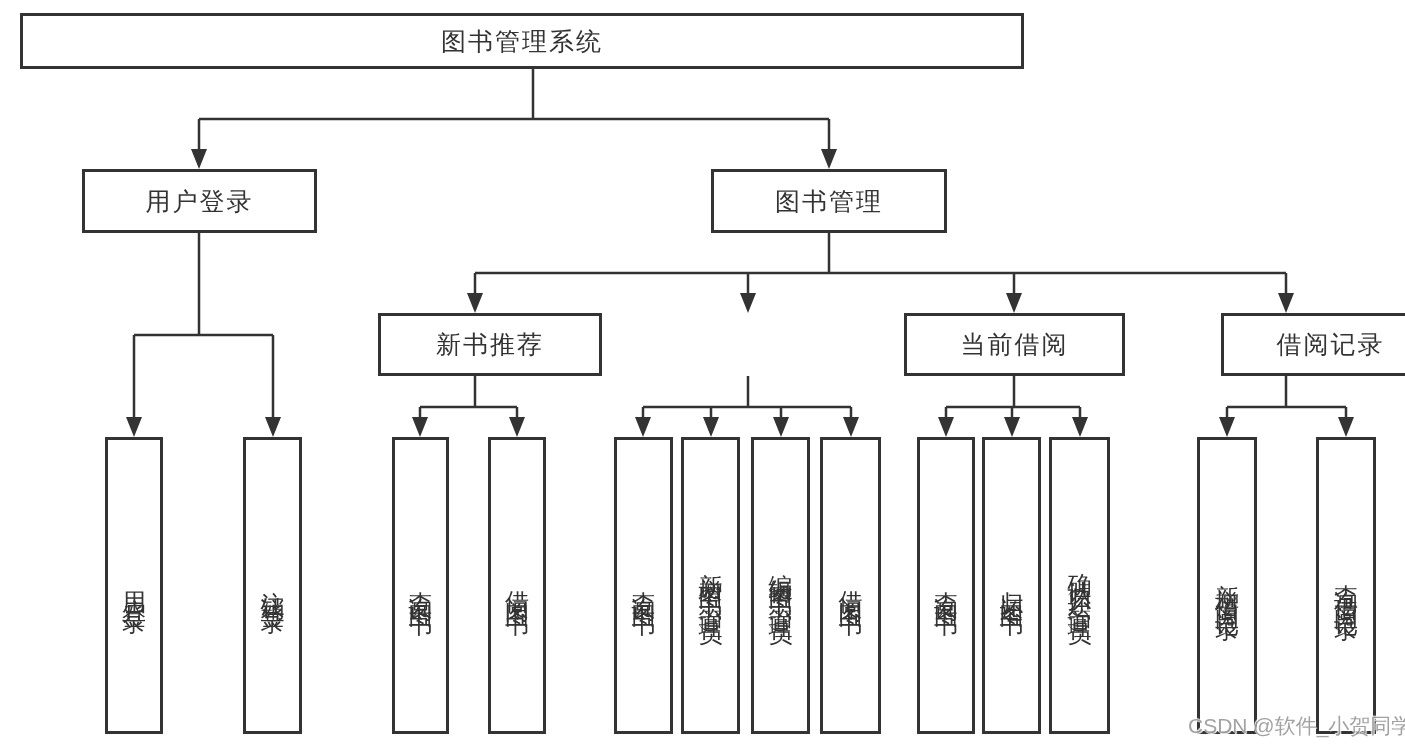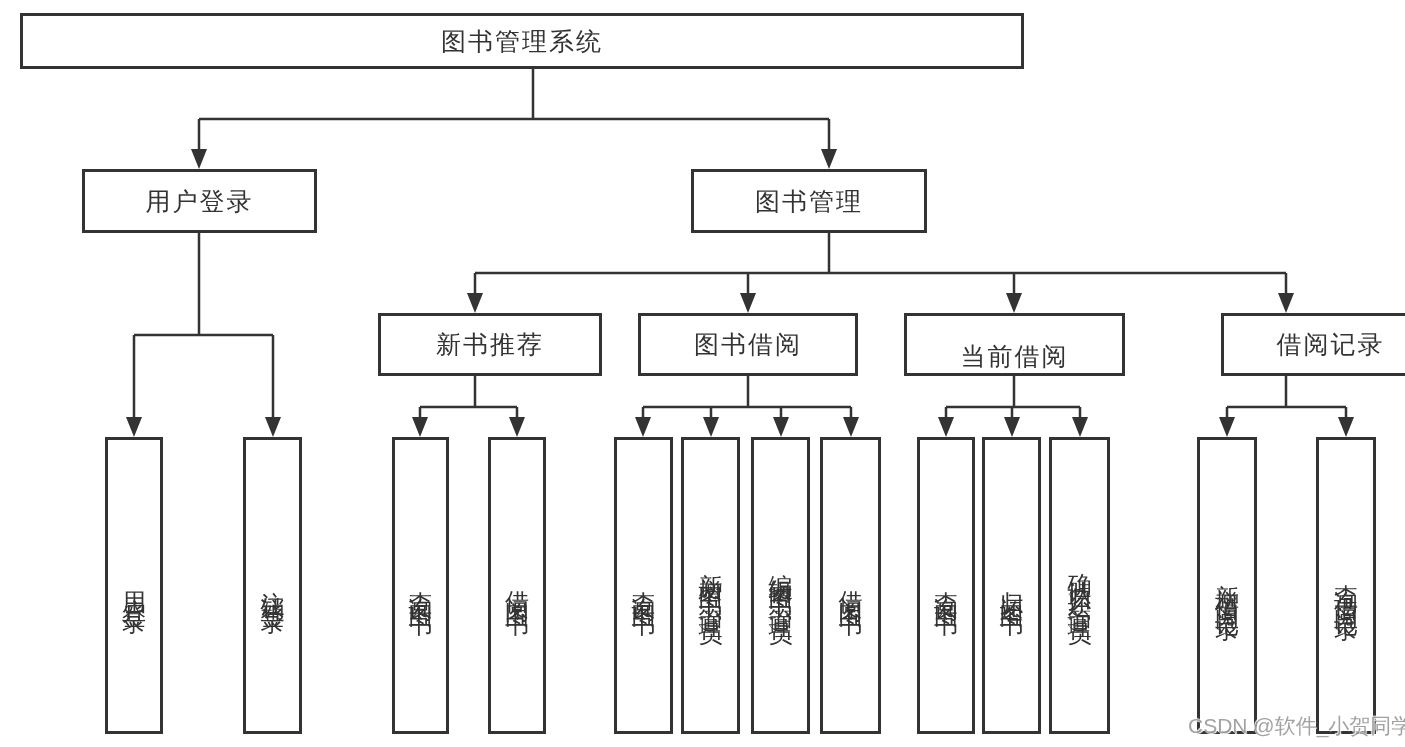--- a/index.html
+++ b/index.html
@@ -123,31 +123,28 @@
     </g>
   </svg>
 
   <div class="hbox" style="left:20px; top:13px; width:1004px; height:56px;">
     <span>图书管理系统</span>
   </div>
 
   <div class="hbox" style="left:82px; top:169px; width:235px; height:64px;">
     <span>用户登录</span>
   </div>
-  <div class="hbox" style="left:691px; top:169px; width:236px; height:64px;">
+  <div class="hbox" style="left:711px; top:169px; width:236px; height:64px;">
     <span>图书管理</span>
   </div>
 
   <div class="hbox" style="left:378px; top:313px; width:224px; height:63px;">
     <span>新书推荐</span>
   </div>
-  <div class="hbox" style="left:638px; top:313px; width:220px; height:63px;">
-    <span>图书借阅</span>
-  </div>
-  <div class="hbox" style="left:904px; top:313px; width:221px; height:63px;align-items:flex-end;">
+  <div class="hbox" style="left:904px; top:313px; width:221px; height:63px;">
     <span>当前借阅</span>
   </div>
   <div class="hbox" style="left:1177px; top:313px; width:219px; height:63px;margin-left:44px;">
     <span>借阅记录</span>
   </div>
 
   <div class="leaf-box" style="left:105px; width:58px;">
     <span class="vtext">用户登录</span>
   </div>
   <div class="leaf-box" style="left:243px; width:59px;">

